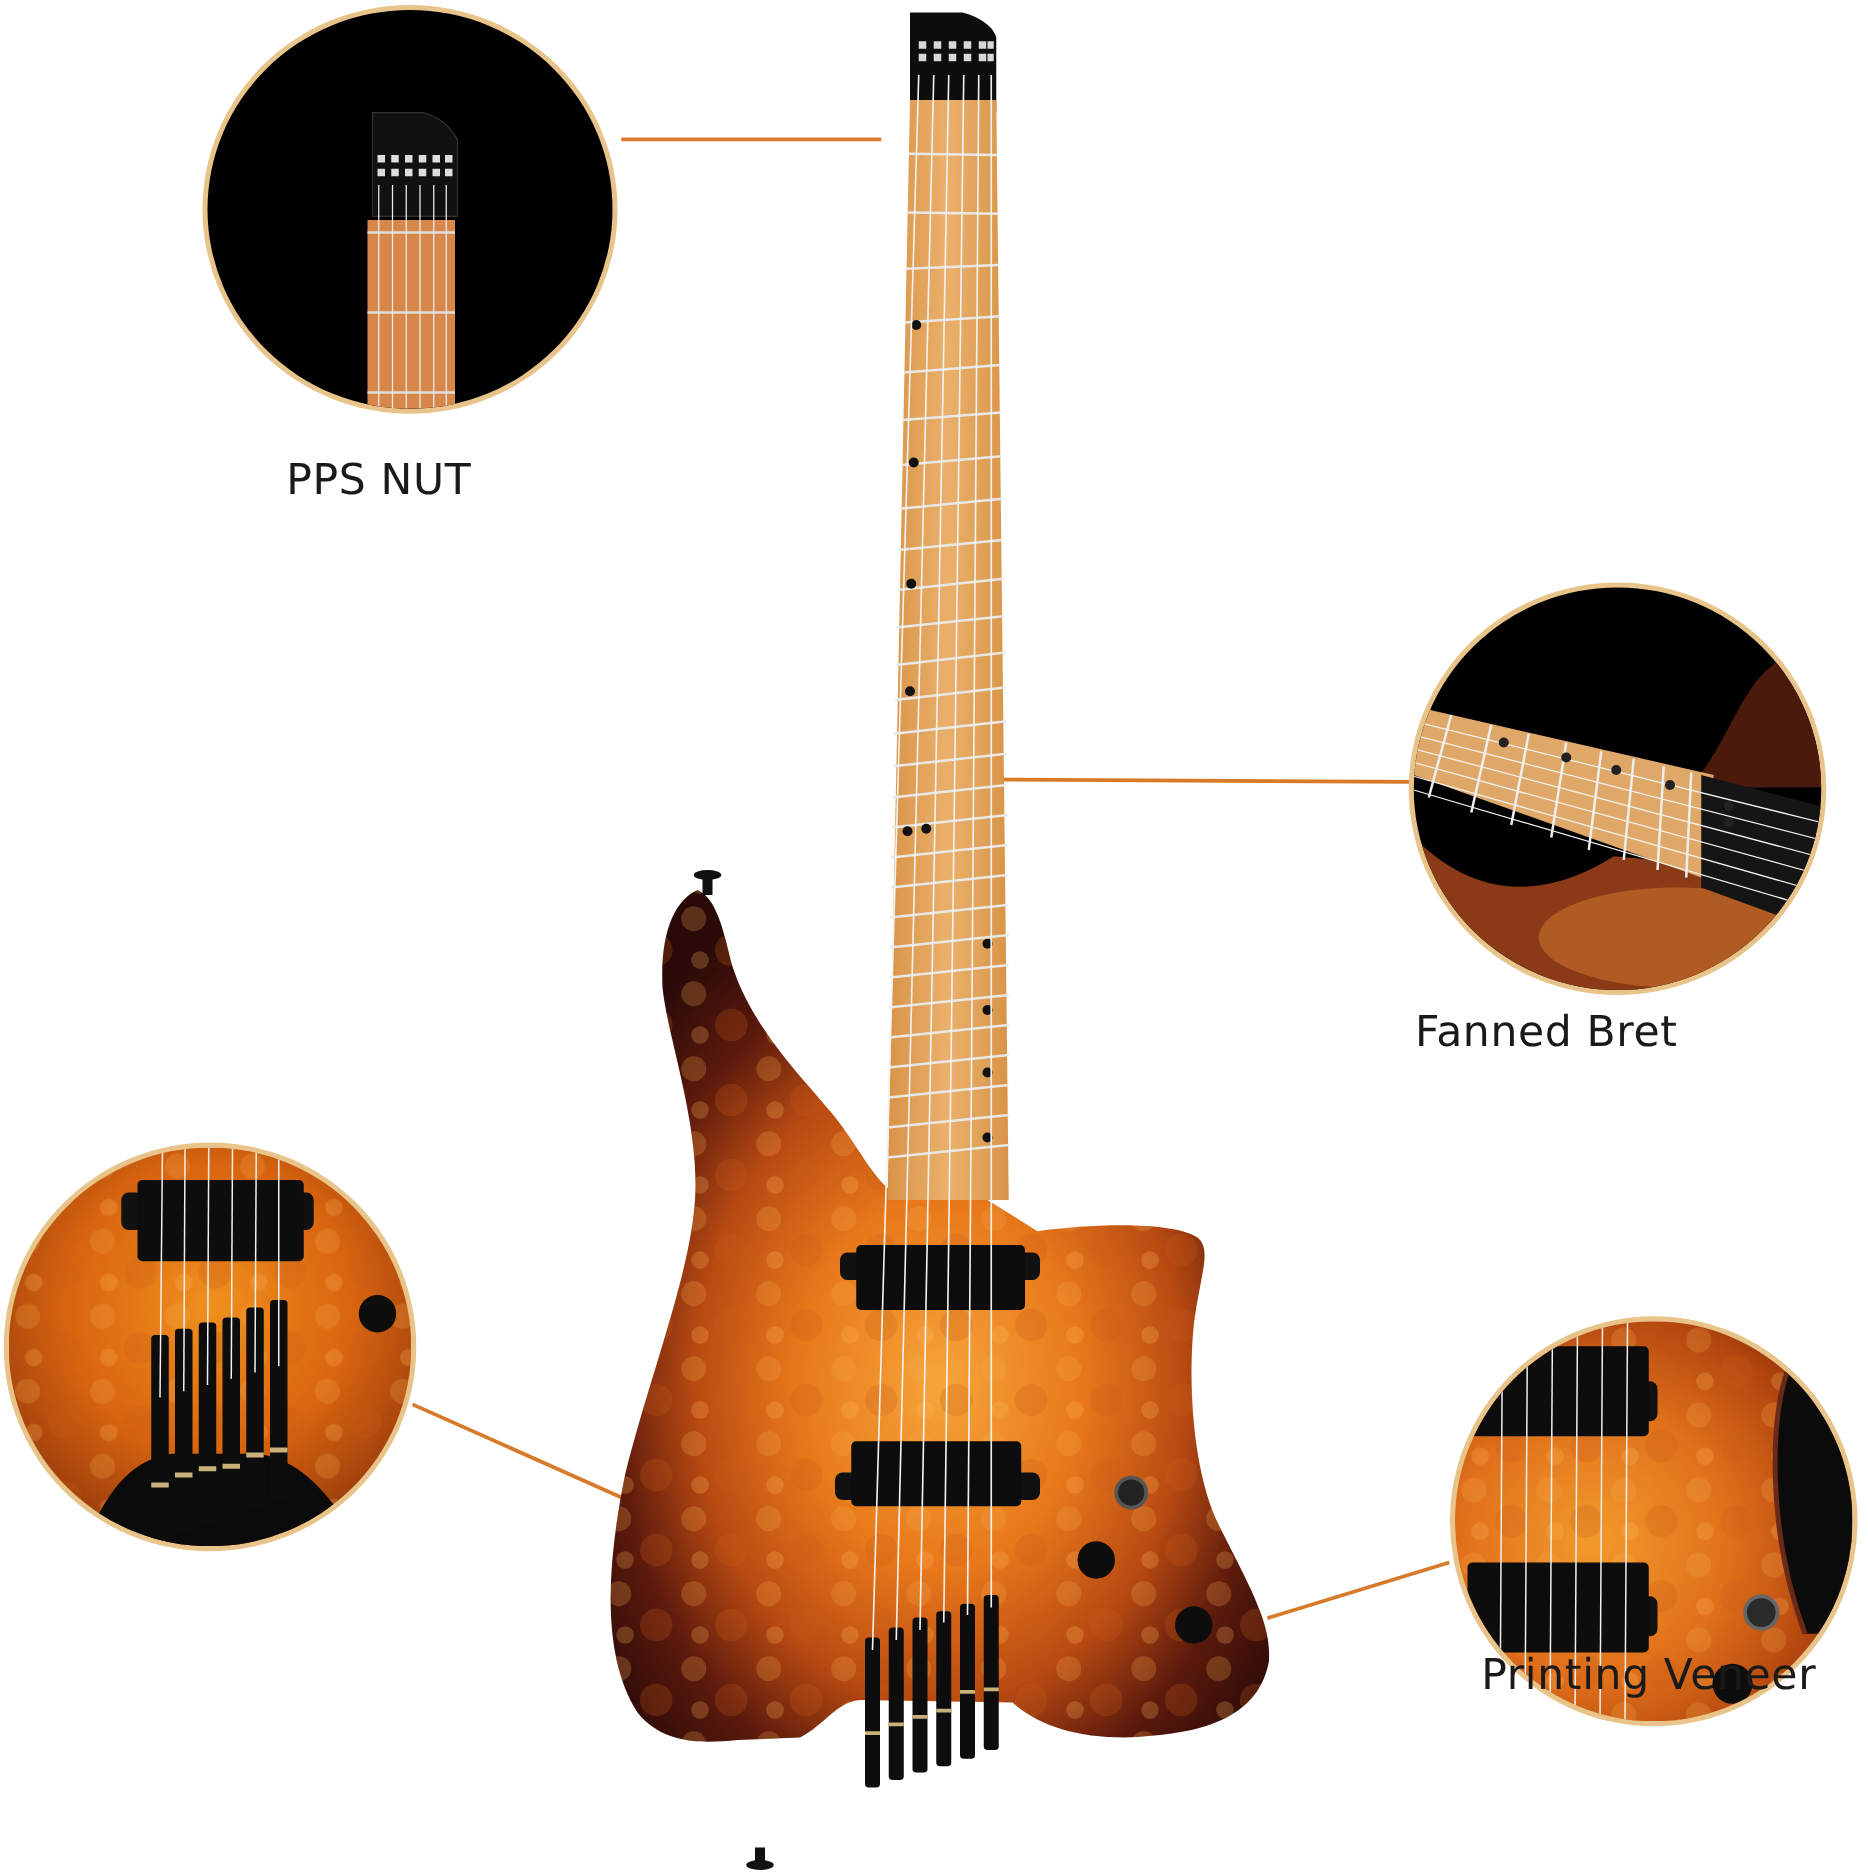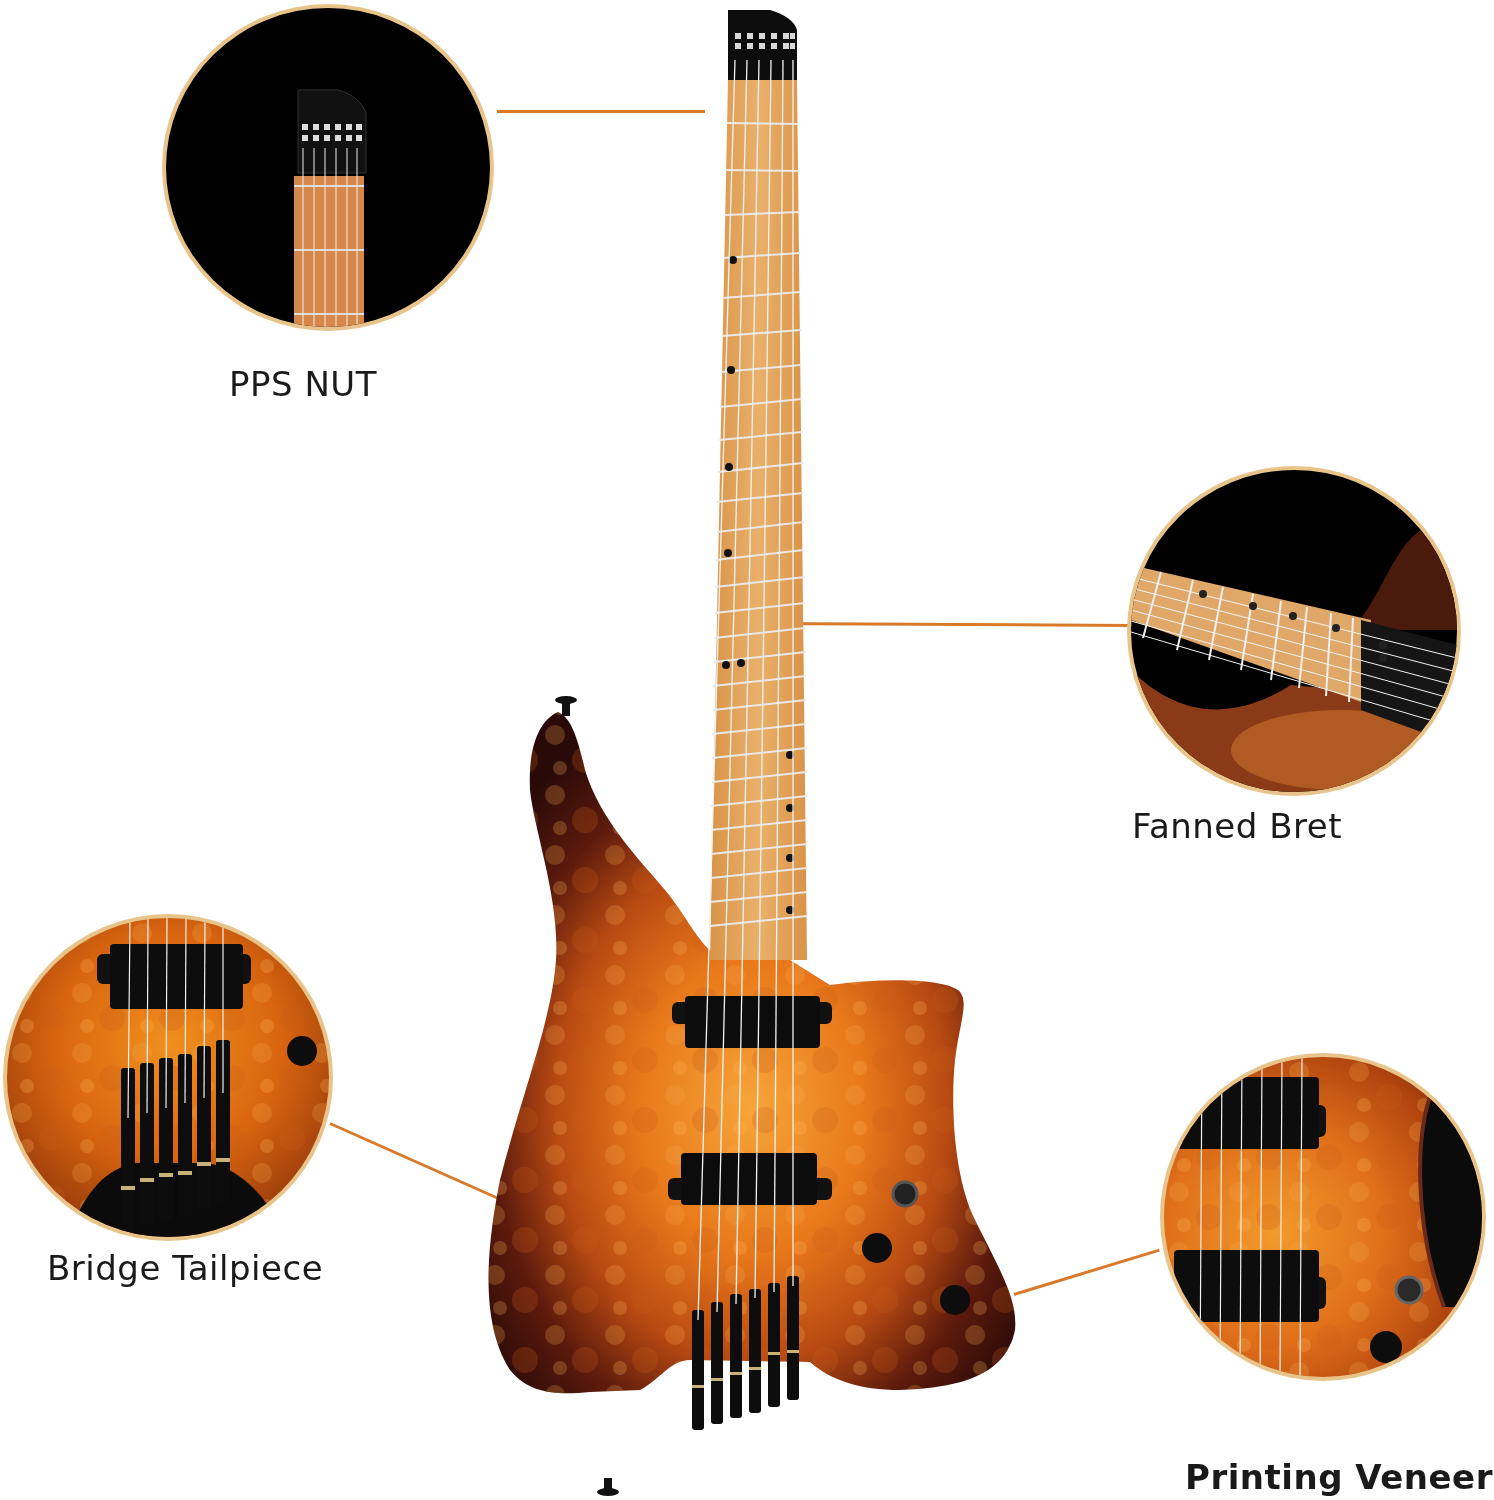--- a/index.html
+++ b/index.html
@@ -255,21 +255,20 @@
       <g stroke="#f0f0f0" stroke-width="1.2">
         <line x1="123" y1="0" x2="121" y2="200"></line>
           <line x1="141" y1="0" x2="140" y2="195"></line>
         <line x1="160" y1="0" x2="159" y2="190"></line>
           <line x1="179" y1="0" x2="178" y2="185"></line>
         <line x1="198" y1="0" x2="197" y2="180"></line>
           <line x1="216" y1="0" x2="216" y2="175"></line>
       </g>
     </svg>
   </div>
-  <div class="callout-label" style="left:47px;top:1248px;">Bridge Tailpiece</div>
 
   <div class="callout-circle" style="left:1160px;top:1053px;width:326px;height:328px;background:radial-gradient(circle at 35% 55%,#f29a2c 0%,#e0701a 40%,#b0440e 70%,#5a180a 100%);">
     <svg width="318" height="320" viewBox="0 0 318 320">
       <rect x="0" y="0" width="318" height="320" fill="url(#burl)"></rect>
       <path d="M270 30 C 250 70 250 170 280 250 L 318 250 L 318 30 Z" fill="#0b0b0b"></path>
       <path d="M270 30 C 250 70 250 170 280 250" fill="none" stroke="#6a2a1a" stroke-width="4"></path>
       <rect x="140" y="48" width="22" height="32" rx="6" fill="#111"></rect>
       <rect x="0" y="20" width="155" height="72" rx="4" fill="#0d0d0d"></rect>
       <rect x="140" y="220" width="22" height="32" rx="6" fill="#111"></rect>
       <rect x="10" y="193" width="145" height="72" rx="4" fill="#0d0d0d"></rect>
@@ -278,15 +277,15 @@
       <g stroke="#f0f0f0" stroke-width="1.2">
         <line x1="38" y1="0" x2="36" y2="320"></line>
           <line x1="58" y1="0" x2="56" y2="320"></line>
         <line x1="78" y1="0" x2="76" y2="320"></line>
           <line x1="98" y1="0" x2="96" y2="320"></line>
         <line x1="118" y1="0" x2="116" y2="320"></line>
           <line x1="138" y1="0" x2="136" y2="320"></line>
       </g>
     </svg>
   </div>
-  <div class="callout-label" style="left:1185px;top:1457px;font-weight:bold;">Printing Veneer</div>
+  <div class="callout-label" style="left:1185px;top:1320px;">Printing Veneer</div>
 
 </div>
 
 </body></html>

